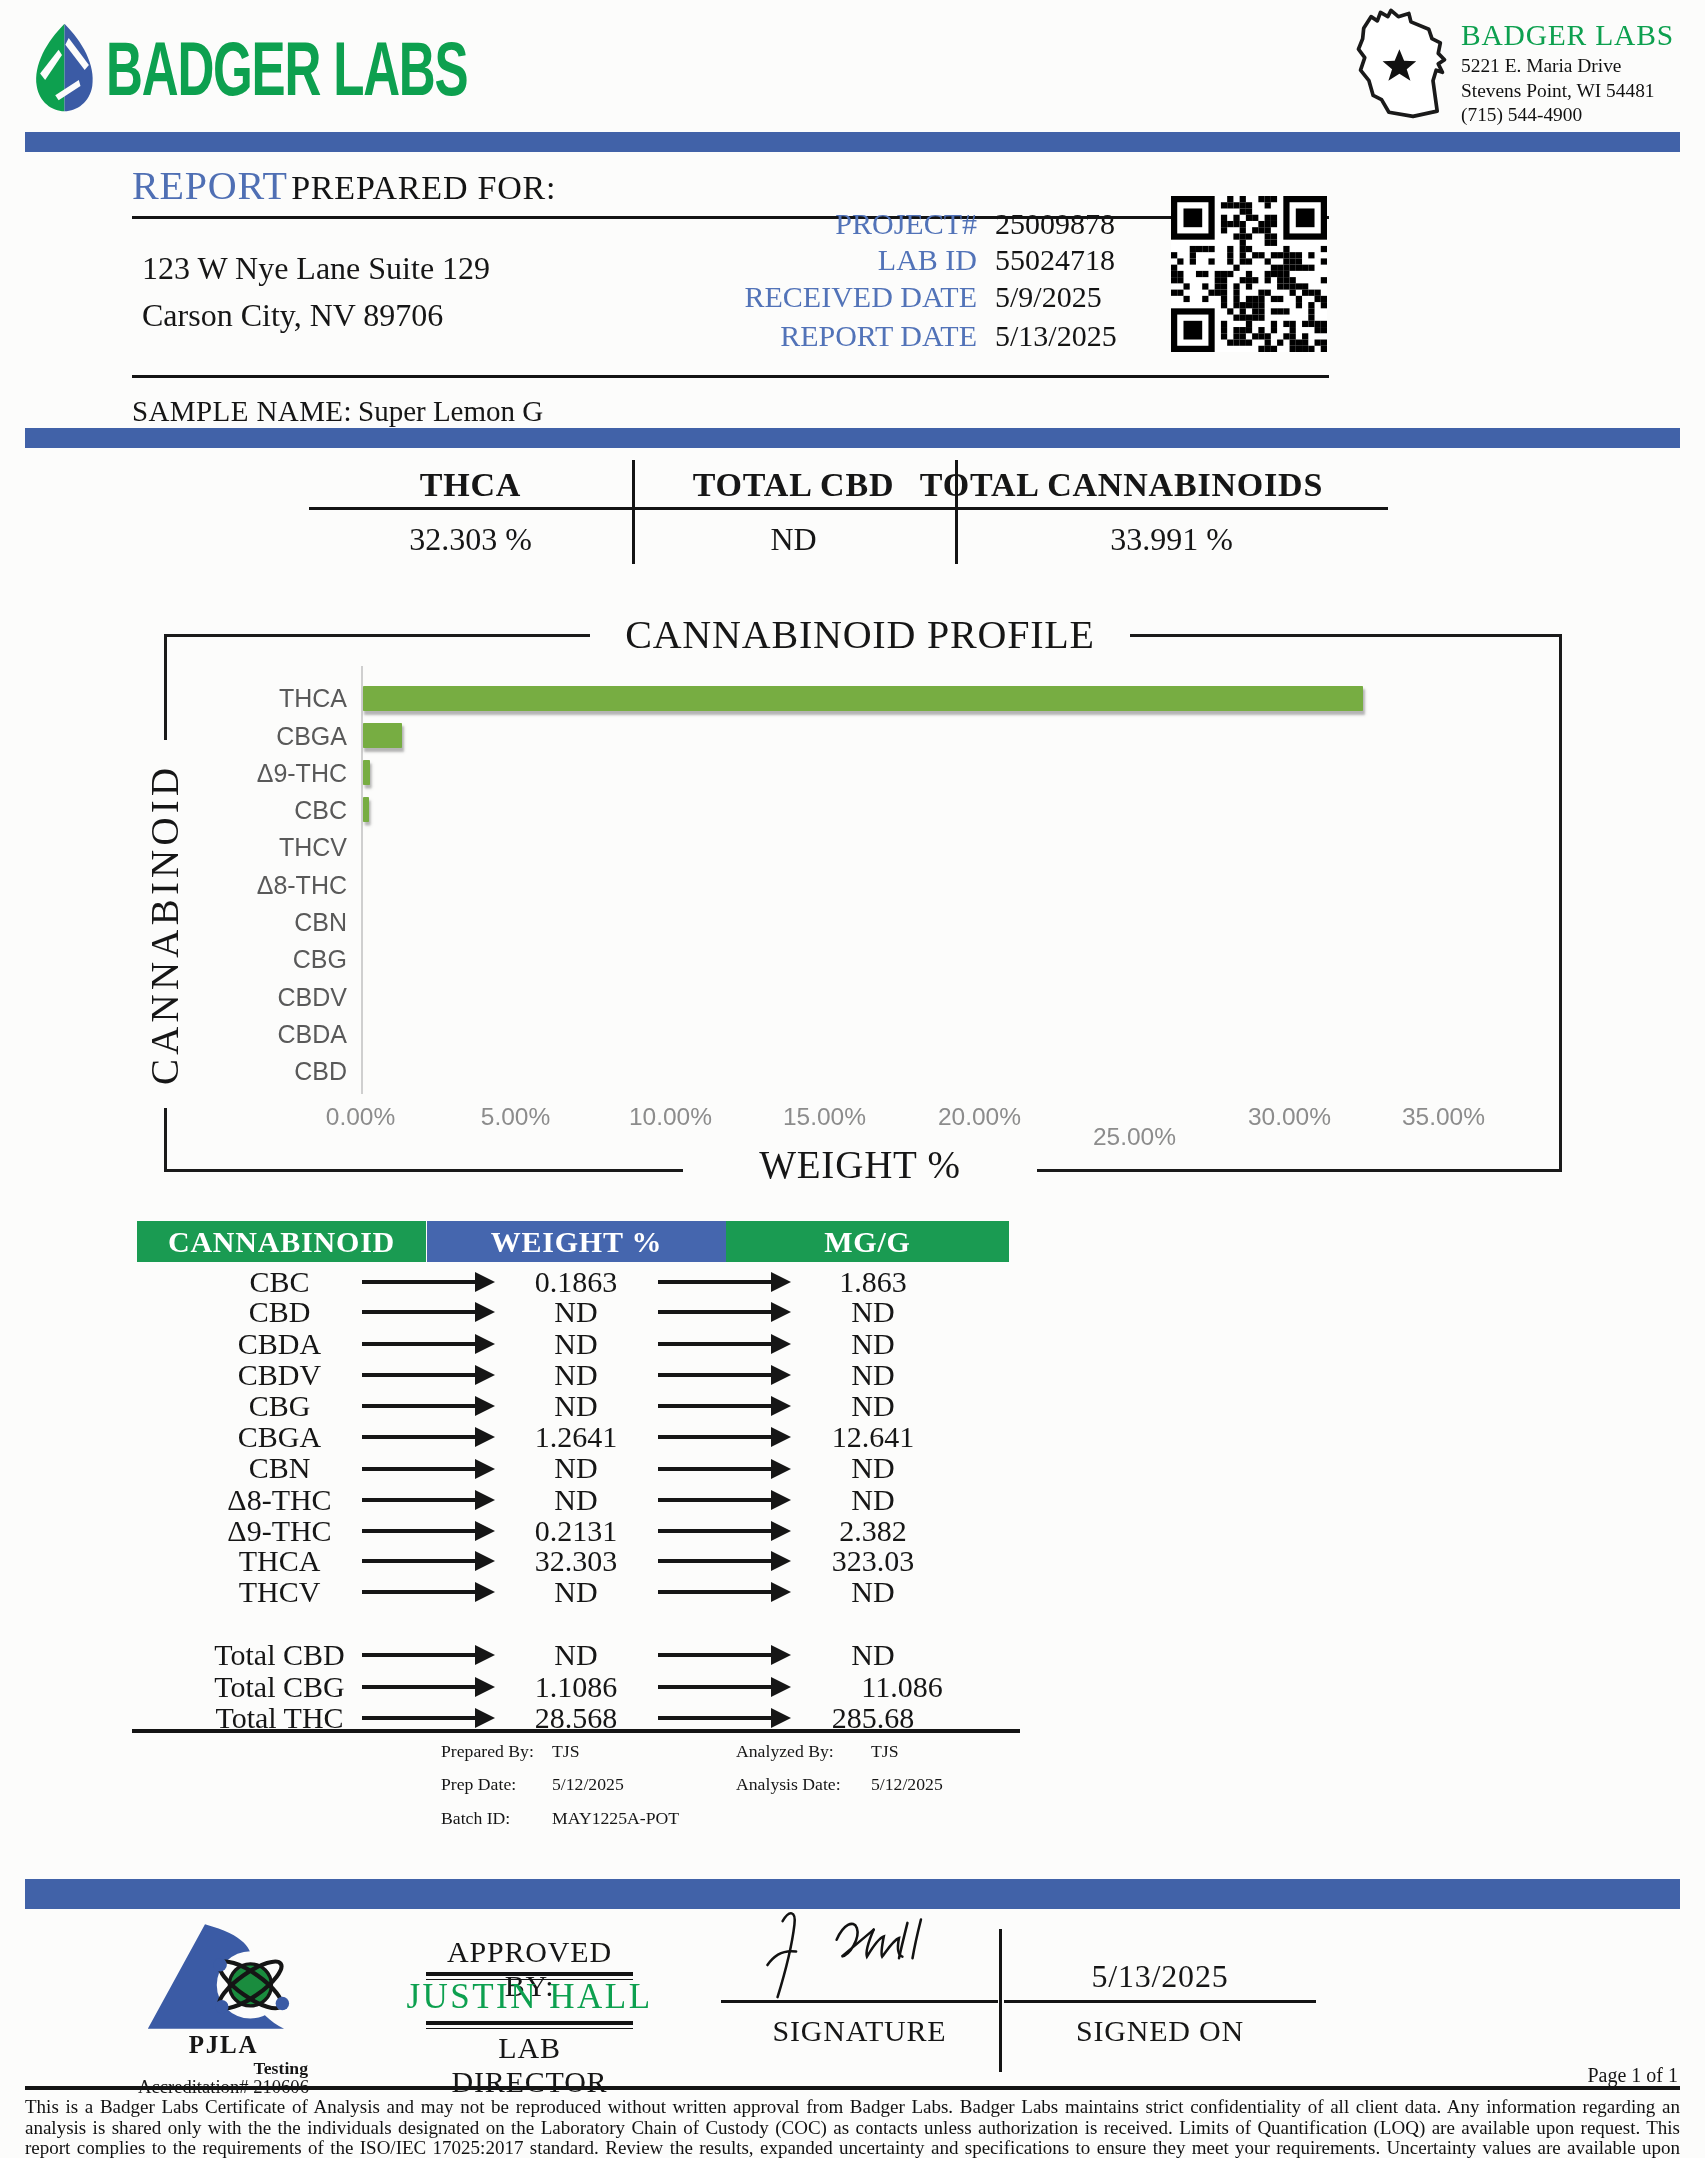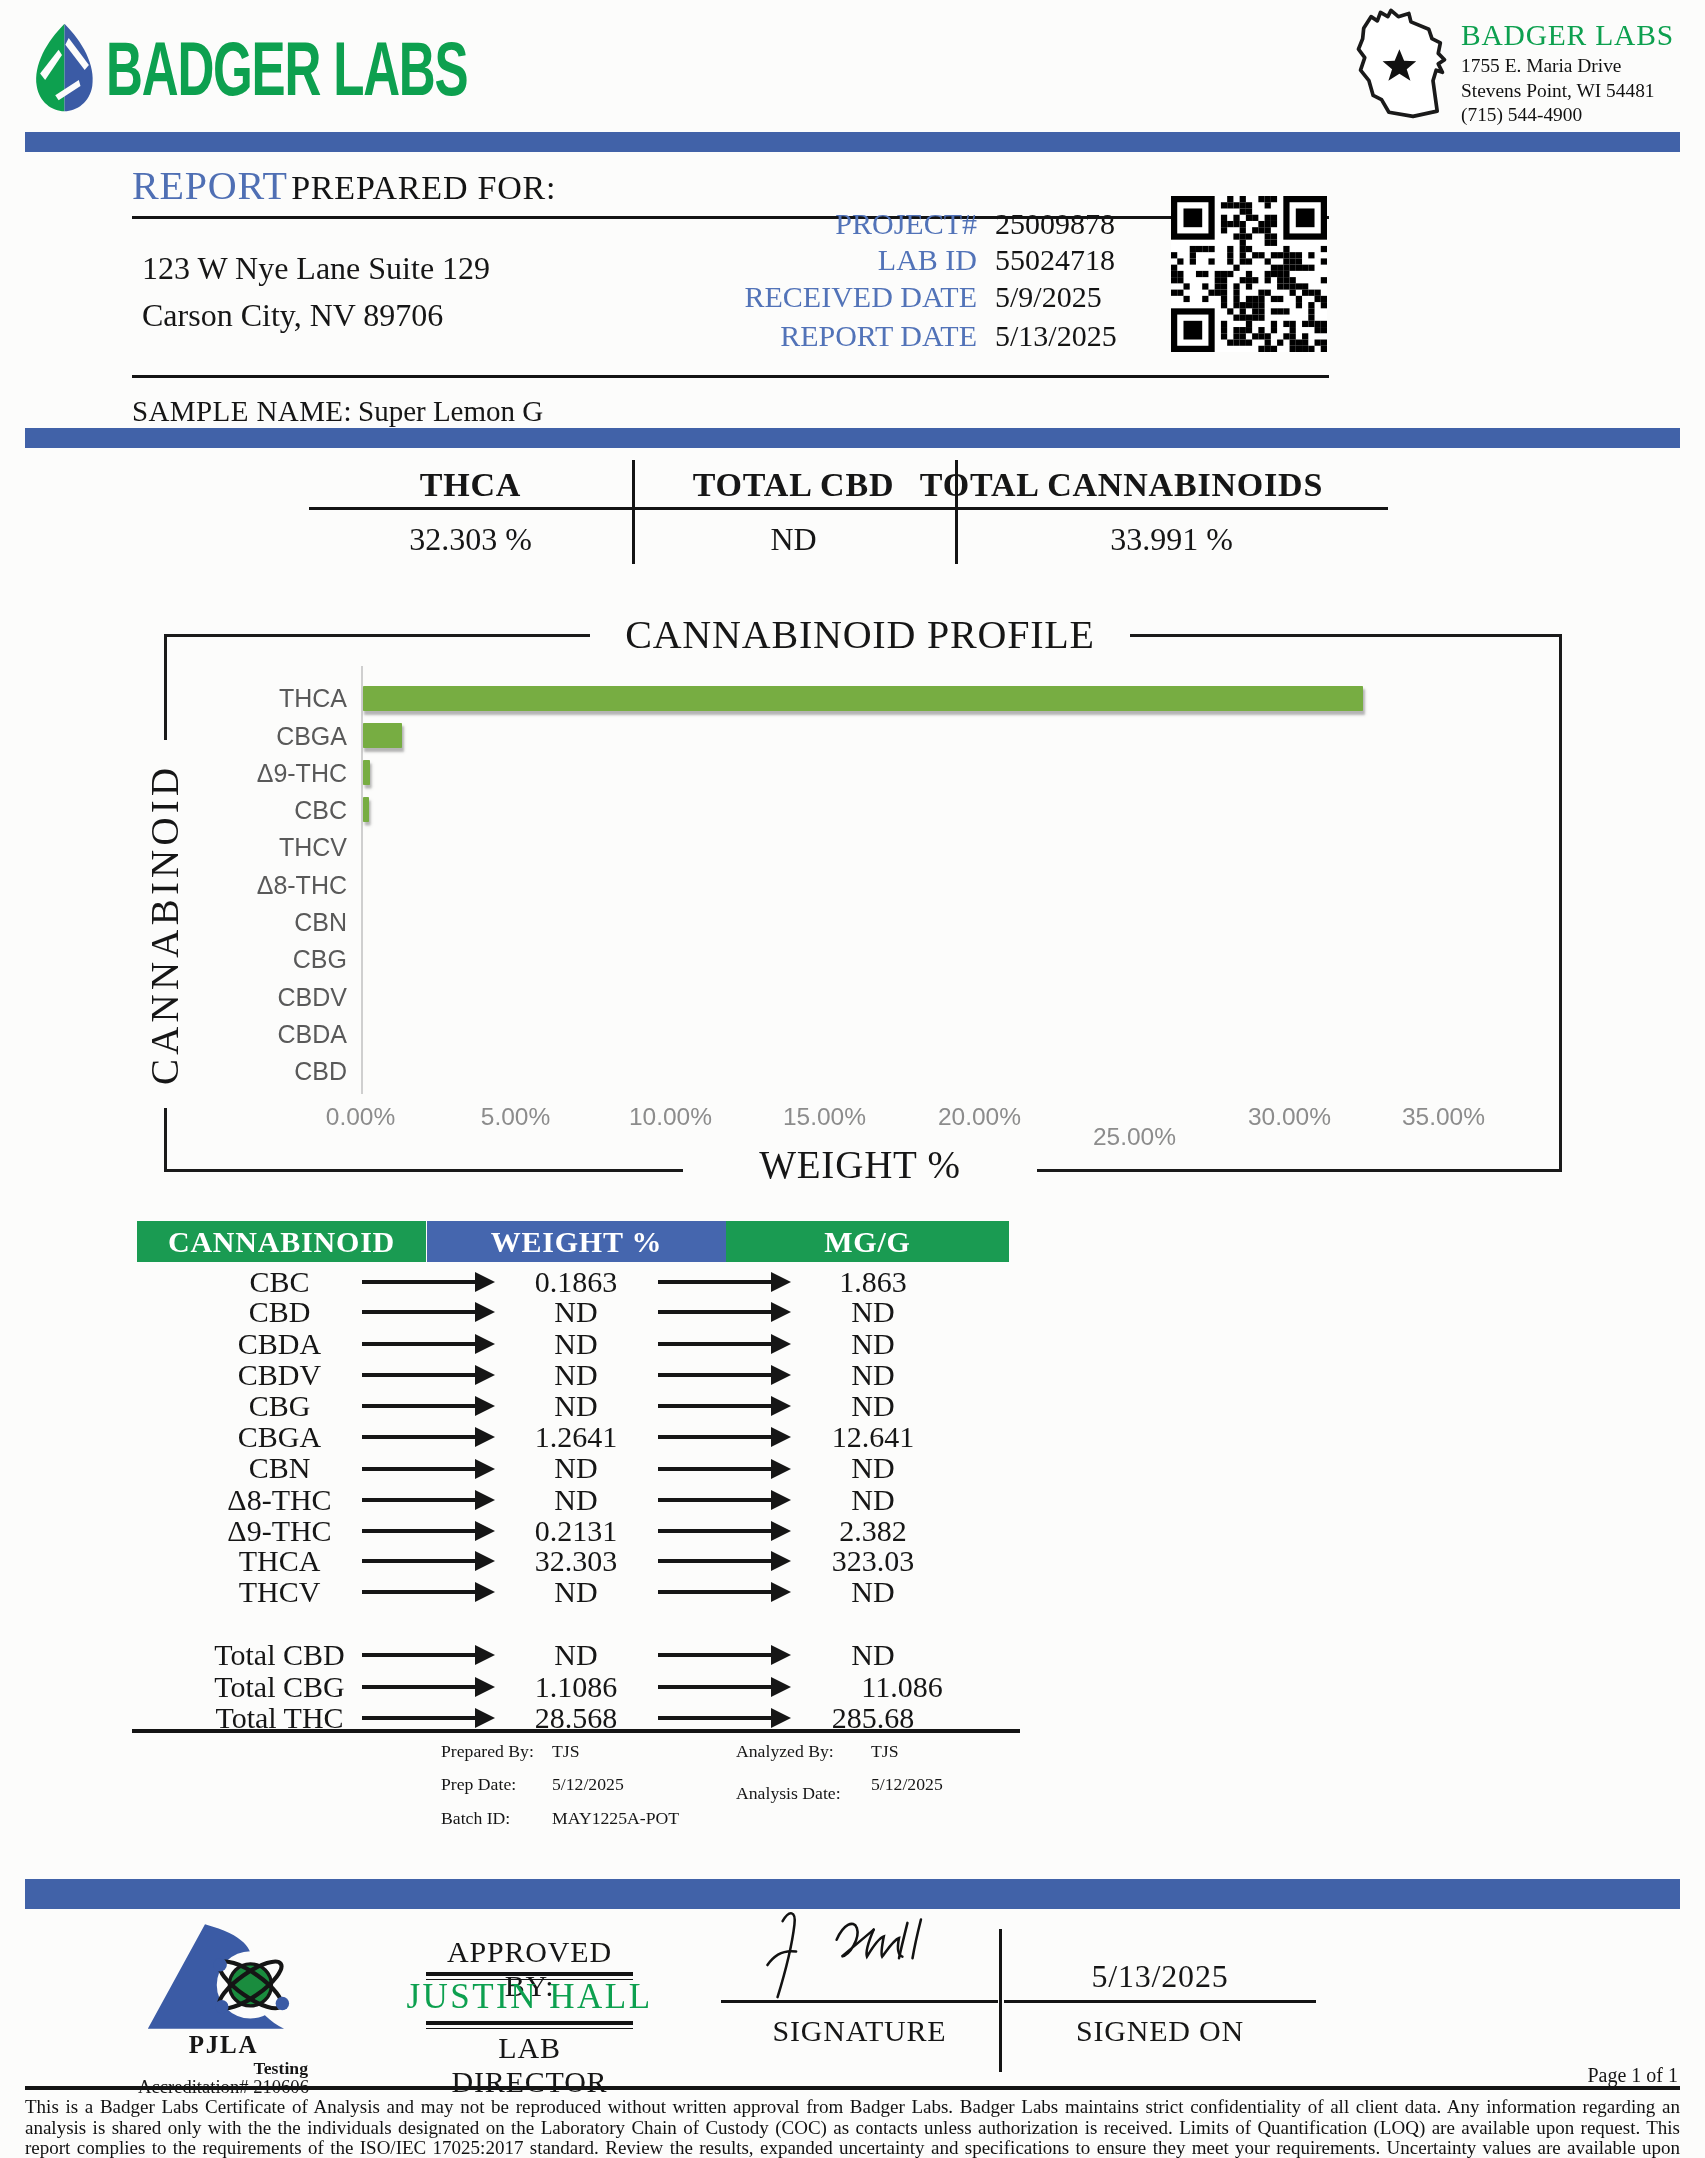--- a/index.html
+++ b/index.html
@@ -72,21 +72,21 @@
 
 
   <span class="abs" style="left:1349px;top:6.7px;">
     <svg width="105" height="118" viewBox="0 0 100 112">
       <path d="M14,20 L21,9 L27,13 L30,5 L37,9 L40,3 L47,9 L57,6 L59,14 L76,21 L79,30 L87,34 L85,44 L91,50 L85,54 L89,62 L83,60 L80,70 L84,99 L61,104 L38,100 L31,88 L23,84 L19,70 L11,60 L15,48 L9,40 L13,30 Z" fill="#ffffff" stroke="#1a1a1a" stroke-width="3.5" stroke-linejoin="round"></path>
       <path d="M48,40 L52.5,51 L64,51.5 L55,59 L58.5,70 L48,63.5 L37.5,70 L41,59 L32,51.5 L43.5,51 Z" fill="#111"></path>
     </svg>
   </span>
   <div class="wi-lab">BADGER LABS</div>
   <div class="wi-addr">
-    <div>1755 E. Maria Drive</div>
+    <div>5221 E. Maria Drive</div>
     <div>Stevens Point, WI 54481</div>
     <div>(715) 544-4900</div>
   </div>
 
   <div class="bluebar" style="top:132px;"></div>
 
   <div class="rep-head">
     <span class="w1">REPORT</span>
     <span class="w2">PREPARED FOR:</span>
   </div>
@@ -462,21 +462,21 @@
       <div class="fn-label" style="left:441px;top:1741px;">Prepared By:</div>
       <div class="fn-value" style="left:552px;top:1741px;">TJS</div>
       <div class="fn-label" style="left:441px;top:1774px;">Prep Date:</div>
       <div class="fn-value" style="left:552px;top:1774px;">5/12/2025</div>
       <div class="fn-label" style="left:441px;top:1808px;">Batch ID:</div>
       <div class="fn-value" style="left:552px;top:1808px;">MAY1225A-POT</div>
     </div>
   <div id="fn-analysis">
       <div class="fn-label" style="left:736px;top:1741px;">Analyzed By:</div>
       <div class="fn-value" style="left:871px;top:1741px;">TJS</div>
-      <div class="fn-label" style="left:736px;top:1774px;margin-top:9px;">Analysis Date:</div>
+      <div class="fn-label" style="left:736px;top:1774px;">Analysis Date:</div>
       <div class="fn-value" style="left:871px;top:1774px;">5/12/2025</div>
     </div>
 
   <div class="bluebar" style="top:1879px;height:30px;"></div>
 
   <span class="abs" style="left:139px;top:1921px;">
     <svg width="169" height="111" viewBox="0 0 200 132">
       <path d="M78,4 L10,128 L172,128 C148,116 132,96 132,76 C132,50 150,24 78,4 Z" fill="#3b5ba5"></path>
       <circle cx="132" cy="76" r="40" fill="#fcfcfb"></circle>
       <circle cx="132" cy="76" r="25" fill="#1a8c3e" stroke="#151515" stroke-width="4"></circle>

